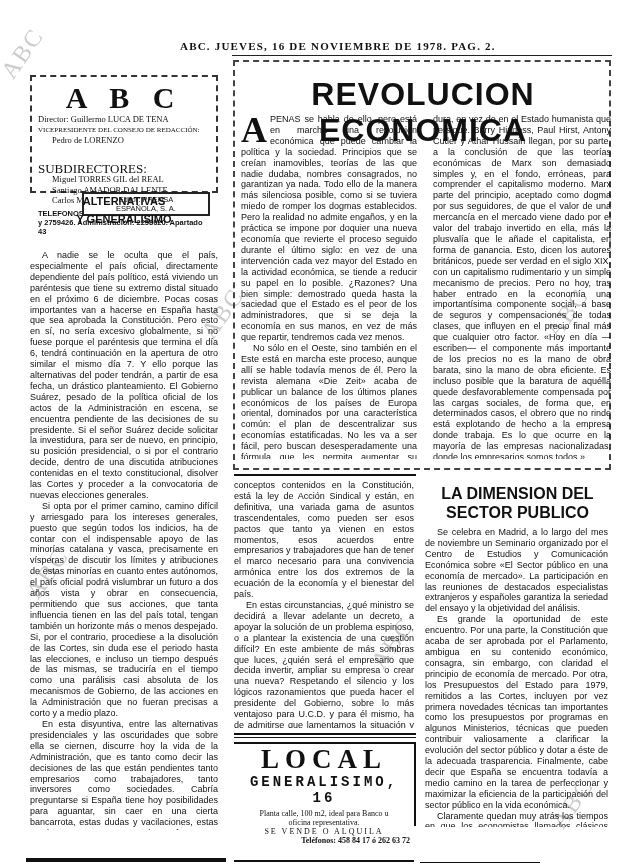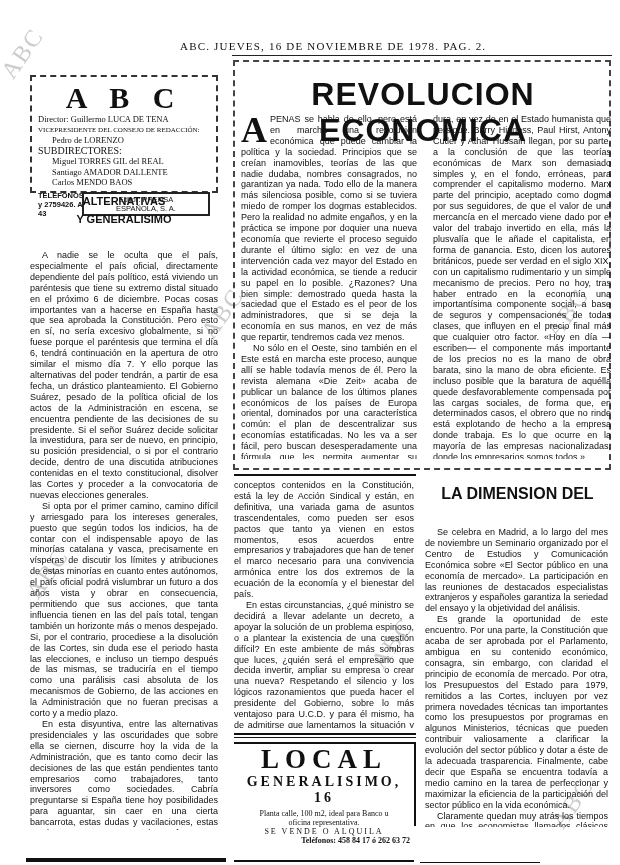--- a/index.html
+++ b/index.html
@@ -1,35 +1,35 @@
 <!DOCTYPE html>
 <html><head>
 <meta charset="utf-8">
 <style>
   html, body { margin:0; padding:0; background:#fff; }
   body { width:620px; height:865px; position:relative; overflow:hidden; font-family:"Liberation Sans", sans-serif; color:#111; }
   .abs { position:absolute; }
-  .header-line { left:180px; top:40px; width:430px; font-family:"Liberation Serif", serif; font-size:11px; font-weight:normal; letter-spacing:1.2px; }
+  .header-line { left:180px; top:40px; width:430px; font-family:"Liberation Serif", serif; font-size:11px; font-weight:bold; letter-spacing:1.2px; }
   .header-rule { left:232px; top:55px; width:380px; height:1px; background:#222; }
   .watermark { position:absolute; font-family:"Liberation Serif", serif; font-size:24px; color:#ccc; transform:rotate(-55deg); letter-spacing:2px; }
   .mast { left:30px; top:75px; width:188px; height:118px; border:2px dashed #333; padding:3px 6px; box-sizing:border-box; font-family:"Liberation Serif", serif; font-size:8.5px; line-height:10.5px; }
   .mast .logo { text-align:center; font-size:30px; font-weight:bold; letter-spacing:8px; line-height:32px; margin-top:2px; }
   .mast .indent { padding-left:14px; }
   .mast .tel { font-family:"Liberation Sans", sans-serif; font-size:7.5px; font-weight:bold; line-height:9px; margin-top:3px; }
   .editor { left:82px; top:192px; width:88px; border:2px solid #222; background:#fff; font-size:7.5px; font-weight:normal; text-align:center; padding:1px 18px; }
   .h-left { left:30px; top:192px; width:188px; text-align:center; font-weight:bold; font-size:11px; line-height:18px; }
   .col { font-family:"Liberation Sans", sans-serif; font-size:9px; line-height:10.9px; text-align:justify; }
   .col p { margin:0; text-indent:12px; }
   .box-revo { left:233px; top:60px; width:378px; height:410px; border:2px dashed #444; box-sizing:border-box; }
   .h-revo { left:240px; top:76px; width:366px; text-align:center; font-weight:bold; font-size:32px; letter-spacing:1px; line-height:36px; }
   .dropcap { float:left; font-family:"Liberation Serif", serif; font-size:36px; line-height:30px; margin:1px 3px 0 0; font-weight:bold; }
   .h-dim { left:425px; top:484px; width:185px; text-align:center; font-weight:bold; font-size:16px; line-height:19px; }
   .ad { left:234px; top:742px; width:182px; height:84px; border-right:2px solid #111; border-top:2px solid #111; box-sizing:border-box; font-family:"Liberation Serif", serif; text-align:center; }
   .ad .t1 { font-size:27px; font-weight:bold; letter-spacing:6px; line-height:30px; }
-  .ad .t2 { font-family:Liberation Serif, serif; font-size:14px; font-weight:bold; letter-spacing:3px; line-height:16px; }
+  .ad .t2 { font-family:Liberation Mono, monospace; font-size:14px; font-weight:bold; letter-spacing:3px; line-height:16px; }
   .ad .t3 { font-size:8px; line-height:9px; }
   .rule { height:2px; background:#111; }
 </style>
 </head>
 <body>
 
 <div class="watermark" style="left:-5px;top:40px;">ABC</div>
 <div class="watermark" style="left:195px;top:300px;">ABC</div>
 <div class="watermark" style="left:365px;top:630px;">ABC</div>
 <div class="watermark" style="left:540px;top:300px;">ABC</div>
@@ -37,21 +37,21 @@
 <div class="watermark" style="left:545px;top:790px;">ABC</div>
 
 <div class="abs header-line">ABC. JUEVES, 16 DE NOVIEMBRE DE 1978. PAG. 2.</div>
 <div class="abs header-rule"></div>
 
 <div class="abs mast">
   <div class="logo">A B C</div>
   <div>Director: Guillermo LUCA DE TENA</div>
   <div style="font-size:7px;">VICEPRESIDENTE DEL CONSEJO DE REDACCIÓN:</div>
   <div class="indent">Pedro de LORENZO</div>
-  <div style="font-size:10px;margin-top:0;">SUBDIRECTORES:</div>
+  <div style="font-size:13px;margin-top:18px;">SUBDIRECTORES:</div>
   <div class="indent">Miguel TORRES GIL del REAL</div>
   <div class="indent">Santiago AMADOR DALLENTE</div>
   <div class="indent">Carlos MENDO BAOS</div>
   <div class="tel">TELEFONOS.—Servicios y Redacción 2252710 y 2759426. Administración: 2258020. Apartado 43</div>
 </div>
 <div class="abs editor">Editor: PRENSA ESPAÑOLA, S. A.</div>
 
 <div class="abs h-left">
   <div>ALTERNATIVAS</div>
   <div>Y GENERALISIMO</div>
@@ -86,20 +86,21 @@
   <div class="t1">LOCAL</div>
   <div class="t2">GENERALISIMO, 16</div>
   <div class="t3" style="margin-top:3px;">Planta calle, 100 m2, ideal para Banco u</div>
   <div class="t3">oficina representativa.</div>
   <div class="t3" style="letter-spacing:2px;">SE VENDE O ALQUILA</div>
   <div class="t3" style="font-weight:bold;text-align:right;padding-right:4px;">Teléfonos: 458 84 17 ó 262 63 72</div>
 </div>
 
 <div class="abs h-dim">
   <div>LA DIMENSION DEL</div>
+  <div>SECTOR PUBLICO</div>
 </div>
 <div class="abs col" style="left:425px;top:527px;width:183px;height:300px;overflow:hidden;">
   <p>Se celebra en Madrid, a lo largo del mes de noviembre un Seminario organizado por el Centro de Estudios y Comunicación Económica sobre «El Sector público en una economía de mercado». La participación en las reuniones de destacados especialistas extranjeros y españoles garantiza la seriedad del ensayo y la objetividad del análisis.</p>
   <p>Es grande la oportunidad de este encuentro. Por una parte, la Constitución que acaba de ser aprobada por el Parlamento, ambigua en su contenido económico, consagra, sin embargo, con claridad el principio de economía de mercado. Por otra, los Presupuestos del Estado para 1979, remitidos a las Cortes, incluyen por vez primera novedades técnicas tan importantes como los presupuestos por programas en algunos Ministerios, técnicas que pueden contribuir valiosamente a clarificar la evolución del sector público y dotar a éste de la adecuada trasparencia. Finalmente, cabe decir que España se encuentra todavía a medio camino en la tarea de perfeccionar y maximizar la eficiencia de la participación del sector público en la vida económica.</p>
   <p>Claramente quedan muy atrás los tiempos en que los economistas llamados clásicos defendían con acopio de razones el principio de la neutralidad del Estado ante los fenómenos económicos. Las dos últimas grandes guerras, y muy</p>
 </div>
 
 <div class="abs rule" style="left:26px;top:858px;width:200px;height:4px;"></div>
 <div class="abs rule" style="left:234px;top:860px;width:180px;"></div>
 <div class="abs rule" style="left:420px;top:862px;width:120px;height:1px;"></div>

